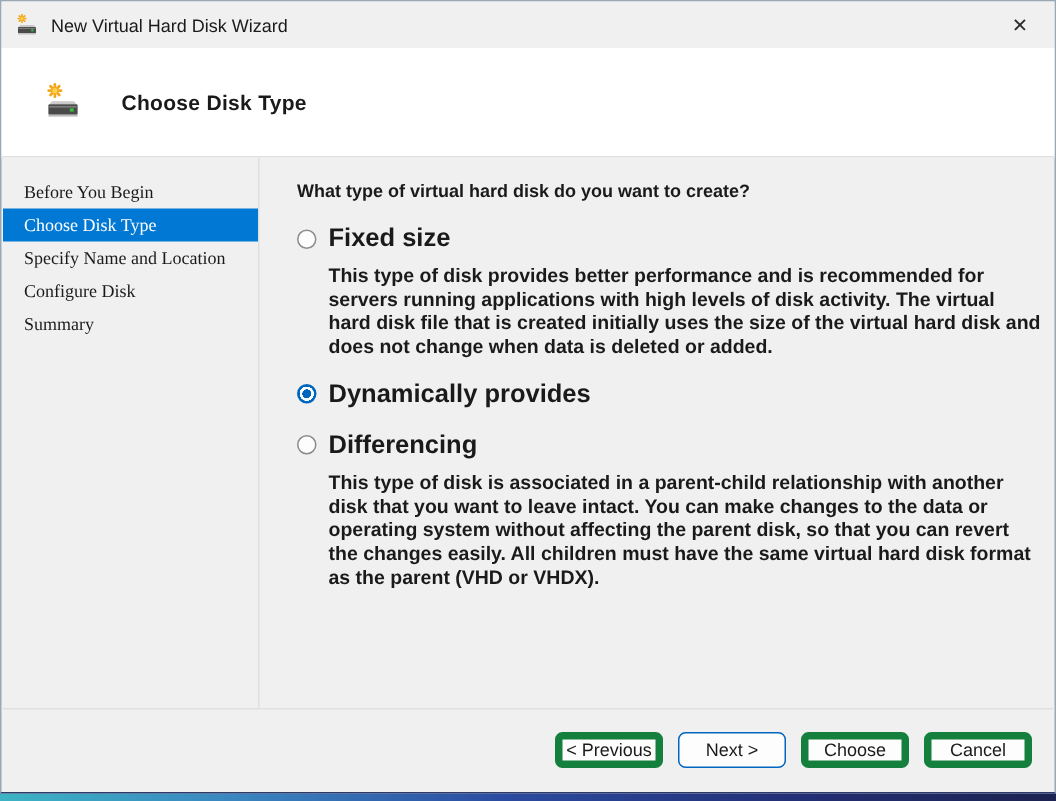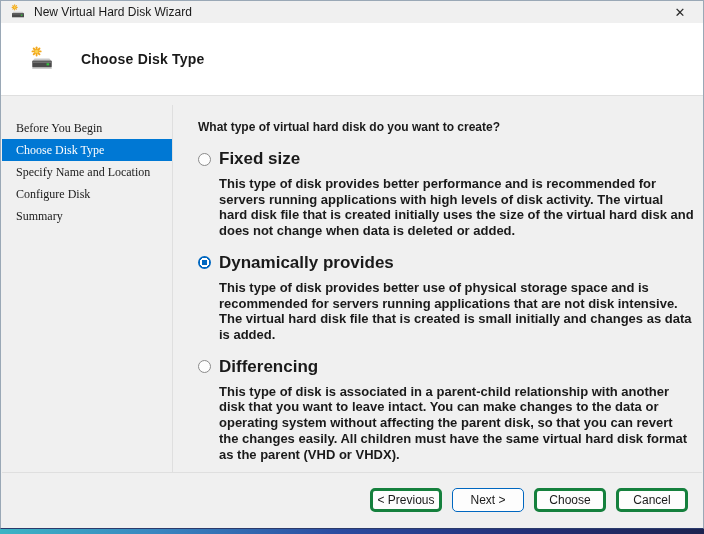--- a/index.html
+++ b/index.html
@@ -3,21 +3,21 @@
 <meta charset="utf-8">
 <style>
   html,body{margin:0;padding:0;}
   body{font-family:"Liberation Sans","DejaVu Sans",sans-serif;color:#1a1a1a;}
   .screen{position:relative;width:704px;height:534px;overflow:hidden;
     background:linear-gradient(90deg,#3cb4c4 0%,#3a86c0 22%,#2b4ba0 48%,#232f76 75%,#1c2350 100%);}
   .window{position:absolute;left:0;top:0;width:704px;height:529px;background:#f0f0f0;
     border:1px solid #9aa8b6;border-bottom-color:#2b3a6b;box-sizing:border-box;}
 
   
-  .titlebar{height:22px;background:#f0f0f0;display:flex;align-items:center;}
+  .titlebar{height:31px;background:#f0f0f0;display:flex;align-items:center;}
   .titlebar .app-icon{width:16px;height:16px;margin-left:9px;flex:0 0 auto;}
   .titlebar .title{font-size:12px;margin-left:8px;flex:1 1 auto;white-space:nowrap;}
   .close-btn{width:46px;height:31px;display:flex;align-items:center;justify-content:center;
     font-size:13px;color:#2b2b2b;cursor:default;}
 
   
   .header{height:72px;background:#ffffff;border-bottom:1px solid #dfdfdf;position:relative;}
   .header .hdr-icon{position:absolute;left:28px;top:23px;width:26px;height:26px;}
   .header .hdr-title{position:absolute;left:80px;top:28px;font-size:14px;font-weight:bold;letter-spacing:.2px;}
 
@@ -34,21 +34,21 @@
   .radio{width:13px;height:13px;border-radius:50%;flex:0 0 auto;box-sizing:border-box;
     background:#fdfdfd;border:1px solid #8b8b8b;}
   .radio.checked{border:none;
     background:radial-gradient(circle,#0067c0 0 2.9px,#ffffff 3px 4.7px,#0067c0 4.8px 6.6px);}
   .opt-label{font-size:17px;margin-left:8px;}
   .opt-desc{font-size:13px;line-height:1.21;margin:7px 0 0 21px;max-width:482px;}
 
   
   .footer{position:absolute;left:1px;right:1px;bottom:1px;height:55px;background:#f0f0f0;
     border-top:1px solid #dfdfdf;display:flex;align-items:center;justify-content:flex-end;box-sizing:border-box;}
-  .btn{width:72px;height:24px;margin-right:10px;background:#fdfdfd;border:3px solid #15803d;
+  .btn{width:72px;height:24px;margin-right:10px;background:#fdfdfd;border:5px solid #15803d;
     border-radius:5px;font-size:12px;font-family:inherit;color:#1a1a1a;padding:0;cursor:default;}
   .btn.default{border:1.5px solid #0067c0;}
   .btn:last-child{margin-right:14px;}
 </style>
 </head>
 <body>
 
 <svg width="0" height="0" style="position:absolute">
   <defs>
     <g id="disk-new-icon">
@@ -108,21 +108,20 @@
             <span class="opt-label">Fixed size</span>
           </div>
           <div class="opt-desc">This type of disk provides better performance and is recommended for servers running applications with high levels of disk activity. The virtual hard disk file that is created initially uses the size of the virtual hard disk and does not change when data is deleted or added.</div>
         </div>
 
         <div class="option">
           <div class="opt-row">
             <span class="radio checked"></span>
             <span class="opt-label">Dynamically provides</span>
           </div>
-          <div class="opt-desc">This type of disk provides better use of physical storage space and is recommended for servers running applications that are not disk intensive. The virtual hard disk file that is created is small initially and changes as data is added.</div>
         </div>
 
         <div class="option">
           <div class="opt-row">
             <span class="radio"></span>
             <span class="opt-label">Differencing</span>
           </div>
           <div class="opt-desc">This type of disk is associated in a parent-child relationship with another disk that you want to leave intact. You can make changes to the data or operating system without affecting the parent disk, so that you can revert the changes easily. All children must have the same virtual hard disk format as the parent (VHD or VHDX).</div>
         </div>
       </div>

